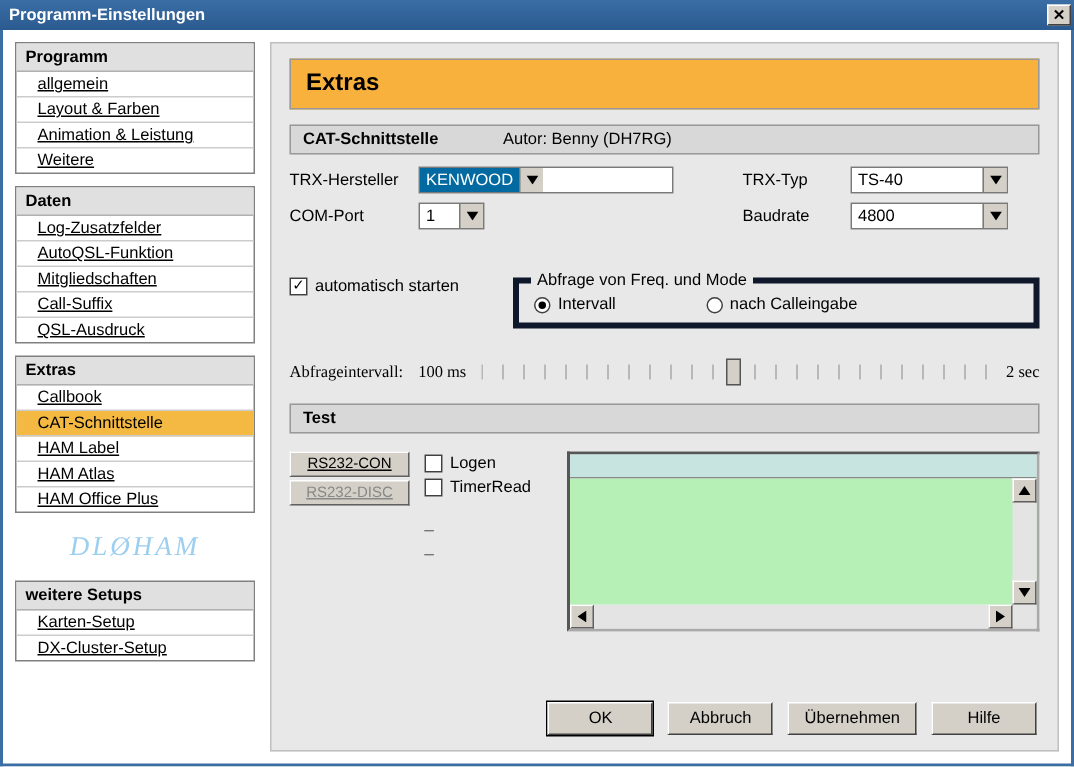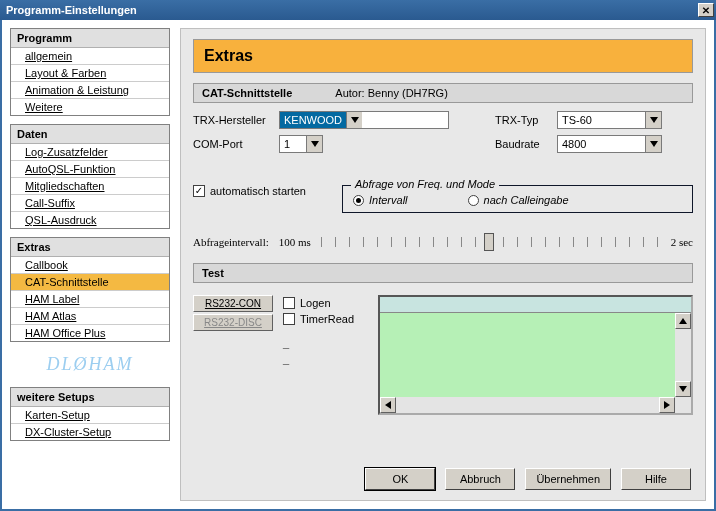--- a/index.html
+++ b/index.html
@@ -128,36 +128,35 @@
     overflow: hidden;
   }
   .combo.hl .val { background: #0369a1; color: #fff; }
   .combo .btn {
     width: 16px; height: 16px;
     background: #d4d0c8;
     border-left: 1px solid #7a7a7a;
     display: flex; align-items: center; justify-content: center;
   }
   .combo .btn svg { width: 8px; height: 6px; }
-  .second-col { margin-left: 38px; display:flex; align-items:center; gap:6px;}
+  .second-col { margin-left: 38px; display:flex; align-items:center; gap:16px;}
   .second-col .label2 { width: 56px; }
   .check {
     display: inline-flex; align-items: center; gap: 5px;
   }
   .check .box {
     width: 12px; height: 12px; border: 1px solid #404040;
     background: #fff; display:flex; align-items:center; justify-content:center;
     font-size: 10px; line-height: 1;
   }
   .groupbox {
-    border: 1px solid #0f172a;
+    border: 4px solid #0f172a;
     padding: 8px 10px 6px;
     position: relative;
     margin-left: 10px;
-    font-style: italic;
   }
   .groupbox .legend {
     position: absolute; top: -8px; left: 8px;
     background: #e8e8e8; padding: 0 4px;
     font-size: 11px;
   }
   .radio {
     display: inline-flex; align-items: center; gap: 5px;
   }
   .radio .circ {
@@ -297,21 +296,21 @@
         <span class="val">KENWOOD</span>
         <span class="btn">
             <svg viewBox="0 0 8 6">
               <path d="M0 0 L8 0 L4 6 Z" fill="#000"></path>
             </svg>
           </span>
       </div>
       <div class="second-col">
         <span class="label2">TRX-Typ</span>
         <div class="combo" style="width:105px">
-          <span class="val" style="flex:1">TS-60</span>
+          <span class="val" style="flex:1">TS-40</span>
           <span class="btn">
               <svg viewBox="0 0 8 6">
                 <path d="M0 0 L8 0 L4 6 Z" fill="#000"></path>
               </svg>
             </span>
         </div>
       </div>
     </div>
 
     <div class="row">

